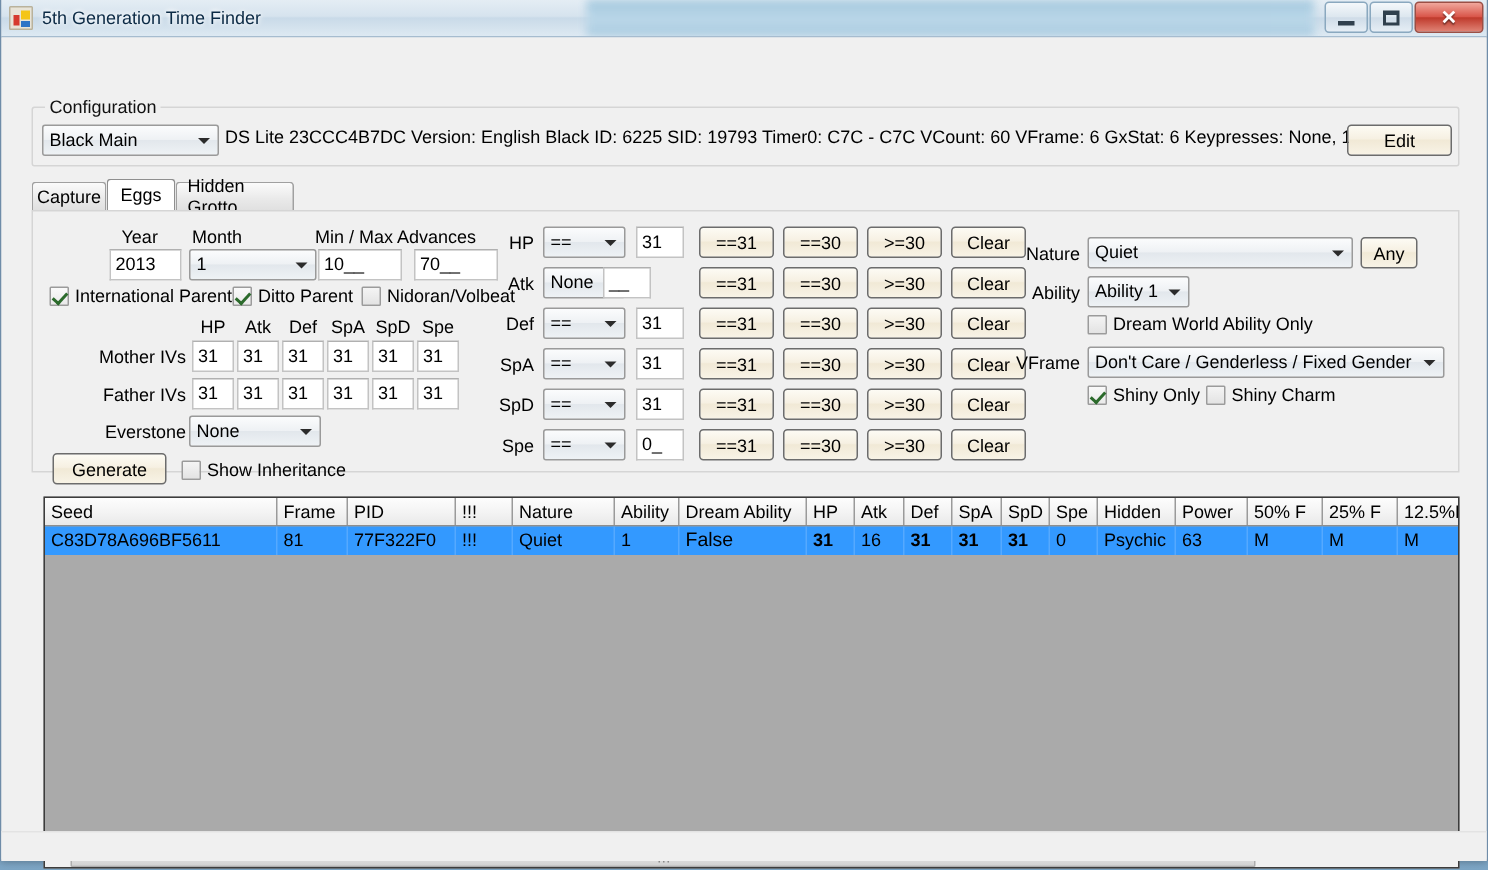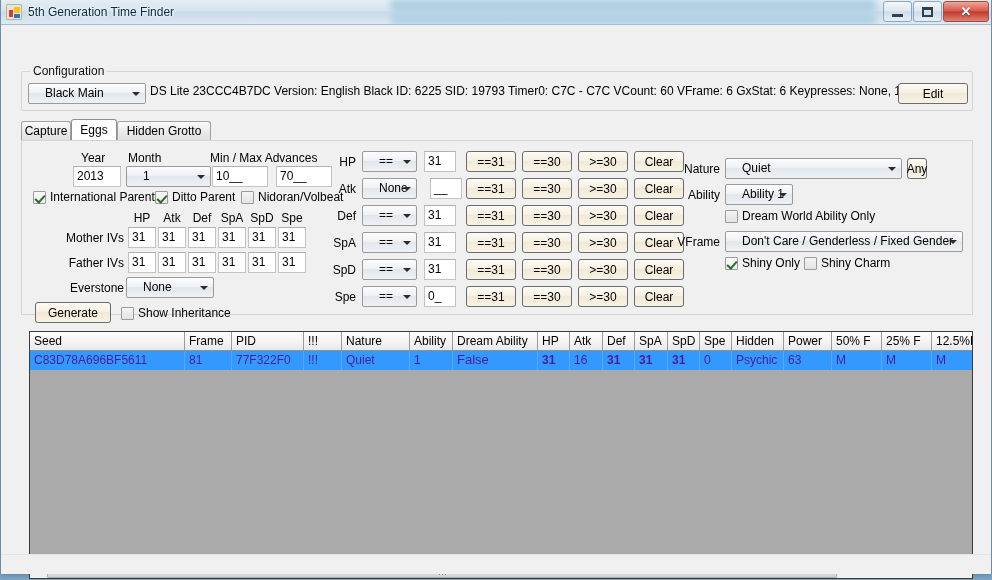--- a/index.html
+++ b/index.html
@@ -125,21 +125,21 @@
   
   .combo {
     position: absolute;
     height: 21px;
     background: linear-gradient(180deg,#fbfcfd 0%, #eef1f4 48%, #e2e7ec 50%, #eef2f5 100%);
     border: 1px solid #9a9a9a;
     border-radius: 2px;
     font-size: 12px;
     color: #000;
     line-height: 19px;
-    padding-left: 16px;
+    padding-left: 4px;
     white-space: nowrap;
     overflow: hidden;
   }
   .combo .arrow {
     position: absolute; right: 5px; top: 8px;
     width: 0; height: 0;
     border-left: 4px solid transparent;
     border-right: 4px solid transparent;
     border-top: 4px solid #2b2b2b;
   }
@@ -337,21 +337,21 @@
     </div>
 
     <div id="tabctl">
       <div class="tabstrip">
         <div class="tab" style="left:0px; width:50px;">
           <span>Capture</span>
         </div>
         <div class="tab active" style="left:50px; width:46px;">
           <span>Eggs</span>
         </div>
-        <div class="tab" style="left:96px; width:94px;">
+        <div class="tab" style="left:96px; width:79px;">
           <span>Hidden Grotto</span>
         </div>
       </div>
 
       <div class="tabpage">
 
         <span class="lbl" style="left:59px; top:10px;">Year</span>
         <div class="tbox" style="left:51px; top:25px; width:48px;">
           <span>2013</span>
         </div>
@@ -431,21 +431,21 @@
           </div>
         <div class="btn" style="left:556px; top:10px; width:50px;">
             <span>&gt;=30</span>
           </div>
         <div class="btn" style="left:612px; top:10px; width:50px;">
             <span>Clear</span>
           </div>
 
         <span class="ivrow-label" style="left:306px; top:41px; width:28px;">Atk</span>
         <div class="combo" style="left:340px; top:37px; width:55px;"><span>None</span><span class="arrow"></span></div>
-        <div class="tbox" style="left:408px; top:37px; width:32px;"><span>__</span></div>
+        <div class="tbox" style="left:380px; top:37px; width:32px;"><span>__</span></div>
         <div class="btn" style="left:444px; top:37px; width:50px;">
             <span>==31</span>
           </div>
         <div class="btn" style="left:500px; top:37px; width:50px;">
             <span>==30</span>
           </div>
         <div class="btn" style="left:556px; top:37px; width:50px;">
             <span>&gt;=30</span>
           </div>
         <div class="btn" style="left:612px; top:37px; width:50px;">
@@ -514,21 +514,21 @@
           </div>
         <div class="btn" style="left:612px; top:145px; width:50px;">
             <span>Clear</span>
           </div>
 
         <span class="lbl" style="left:658px; top:21px; width:40px; text-align:right;">Nature</span>
         <div class="combo" style="left:703px; top:17px; width:177px;">
           <span>Quiet</span>
           <span class="arrow"></span>
         </div>
-        <div class="btn" style="left:885px; top:17px; width:20px;">
+        <div class="btn" style="left:885px; top:17px; width:38px;">
           <span>Any</span>
         </div>
 
         <span class="lbl" style="left:658px; top:47px; width:40px; text-align:right;">Ability</span>
         <div class="combo" style="left:703px; top:43px; width:68px;">
           <span>Ability 1</span>
           <span class="arrow"></span>
         </div>
 
         <div class="chk" style="left:703px; top:68px;">
@@ -569,21 +569,21 @@
           <div class="hc" style="width: 33px;">SpA</div>
           <div class="hc" style="width: 32px;">SpD</div>
           <div class="hc" style="width: 32px;">Spe</div>
           <div class="hc" style="width: 52px;">Hidden</div>
           <div class="hc" style="width: 48px;">Power</div>
           <div class="hc" style="width: 50px;">50% F</div>
           <div class="hc" style="width: 50px;">25% F</div>
           <div class="hc" style="width: 50px;">12.5%F</div>
         </div>
       <div id="grid-body">
-          <div id="grid-row" style="display: flex; height: 19px; background: rgb(51, 153, 255); color: #4c1d95;">
+          <div id="grid-row" style="display: flex; height: 19px; background: rgb(51, 153, 255); color: #000000;">
             <div class="dc" style="width: 155px; flex: 0 0 auto; border-right: 1px solid rgb(85, 169, 255); font-size: 12px; line-height: 18px; padding-left: 4px; overflow: hidden; white-space: nowrap;">C83D78A696BF5611</div>
             <div class="dc" style="width: 47px; flex: 0 0 auto; border-right: 1px solid rgb(85, 169, 255); font-size: 12px; line-height: 18px; padding-left: 4px; overflow: hidden; white-space: nowrap;">81</div>
             <div class="dc" style="width: 72px; flex: 0 0 auto; border-right: 1px solid rgb(85, 169, 255); font-size: 12px; line-height: 18px; padding-left: 4px; overflow: hidden; white-space: nowrap;">77F322F0</div>
             <div class="dc" style="width: 38px; flex: 0 0 auto; border-right: 1px solid rgb(85, 169, 255); font-size: 12px; line-height: 18px; padding-left: 4px; overflow: hidden; white-space: nowrap;">!!!</div>
             <div class="dc" style="width: 68px; flex: 0 0 auto; border-right: 1px solid rgb(85, 169, 255); font-size: 12px; line-height: 18px; padding-left: 4px; overflow: hidden; white-space: nowrap;">Quiet</div>
             <div class="dc" style="width: 43px; flex: 0 0 auto; border-right: 1px solid rgb(85, 169, 255); font-size: 12px; line-height: 18px; padding-left: 4px; overflow: hidden; white-space: nowrap;">1</div>
             <div class="dc" style="width: 85px; flex: 0 0 auto; border-right: 1px solid rgb(85, 169, 255); font-size: 13px; line-height: 18px; padding-left: 4px; overflow: hidden; white-space: nowrap;">False</div>
             <div class="dc bold" style="width: 32px; flex: 0 0 auto; border-right: 1px solid rgb(85, 169, 255); font-size: 12px; line-height: 18px; padding-left: 4px; overflow: hidden; white-space: nowrap; font-weight: bold;">31</div>
             <div class="dc" style="width: 33px; flex: 0 0 auto; border-right: 1px solid rgb(85, 169, 255); font-size: 12px; line-height: 18px; padding-left: 4px; overflow: hidden; white-space: nowrap;">16</div>
             <div class="dc bold" style="width: 32px; flex: 0 0 auto; border-right: 1px solid rgb(85, 169, 255); font-size: 12px; line-height: 18px; padding-left: 4px; overflow: hidden; white-space: nowrap; font-weight: bold;">31</div>

